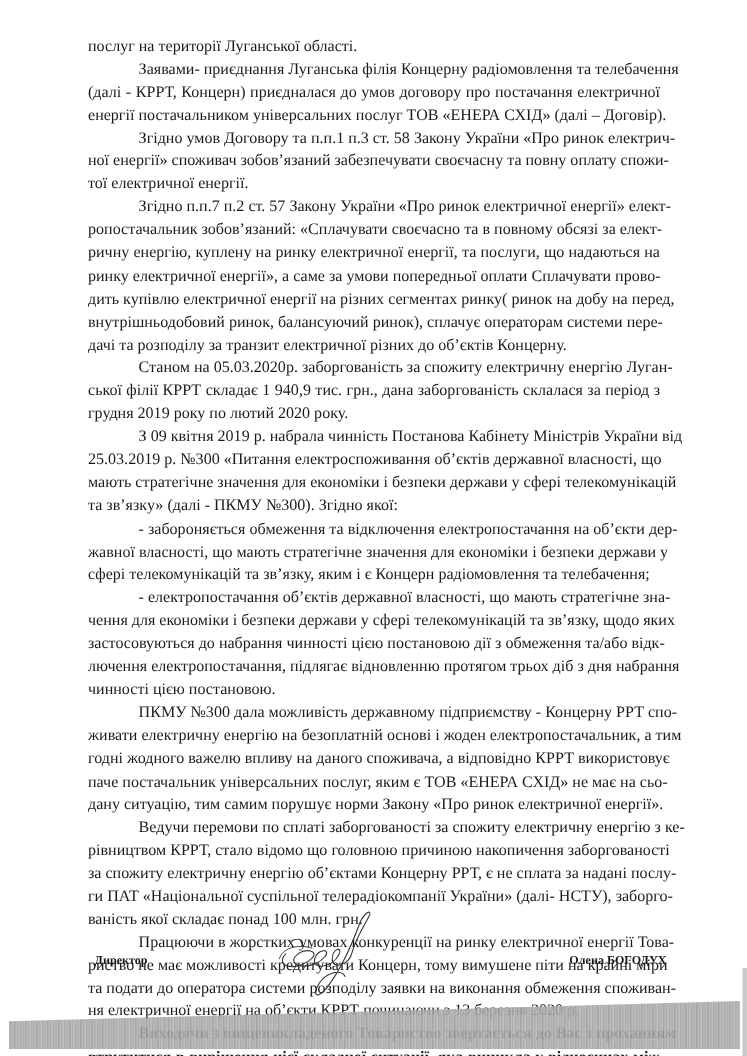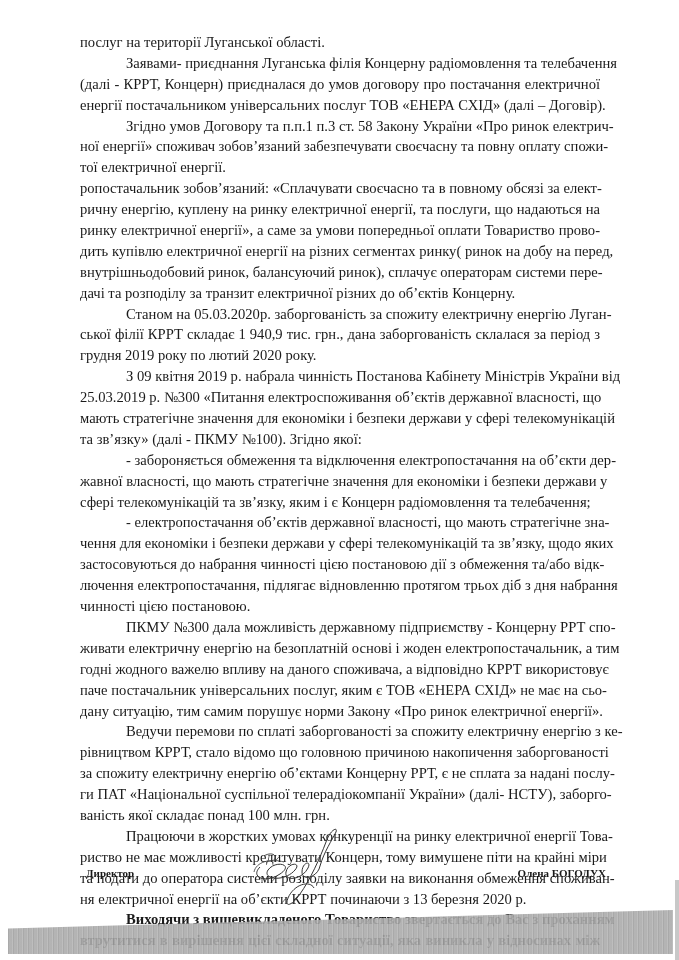--- a/index.html
+++ b/index.html
@@ -39,33 +39,34 @@
 
 <div class="page">
   <div id="body-lines">
       <span class="ln last">послуг на території Луганської області.</span>
       <span class="ln ind">Заявами- приєднання Луганська філія Концерну радіомовлення та телебачення</span>
       <span class="ln">(далі - КРРТ, Концерн) приєдналася до умов  договору про постачання електричної</span>
       <span class="ln last">енергії постачальником універсальних послуг ТОВ «ЕНЕРА СХІД» (далі – Договір).</span>
       <span class="ln ind">Згідно умов Договору та п.п.1 п.3 ст. 58 Закону України «Про ринок електрич-</span>
       <span class="ln"><span>ної енергії» </span><b>споживач</b><span> зобов’язаний забезпечувати своєчасну та повну оплату спожи-</span></span>
       <span class="ln last">тої електричної енергії.</span>
+      <span class="ln ind"><span>Згідно п.п.7 п.2 ст. 57 Закону України «Про ринок електричної енергії» </span><b>елект-</b><span></span></span>
       <span class="ln"><span></span><b>ропостачальник</b><span> зобов’язаний: «Сплачувати своєчасно та в повному обсязі за елект-</span></span>
       <span class="ln">ричну енергію, куплену на ринку електричної енергії,  та послуги, що надаються на</span>
-      <span class="ln"><span>ринку електричної енергії», а саме </span><b>за умови попередньої оплати</b><span> Товариство прово-</span></span>
+      <span class="ln"><span>ринку електричної енергії», а саме </span><b>за умови попередньої оплати</b><span> Сплачувати прово-</span></span>
       <span class="ln">дить купівлю електричної енергії на різних сегментах ринку( ринок на добу на перед,</span>
       <span class="ln">внутрішньодобовий ринок, балансуючий ринок), сплачує операторам системи пере-</span>
       <span class="ln last">дачі та розподілу за транзит електричної різних до об’єктів Концерну.</span>
       <span class="ln ind">Станом на 05.03.2020р. заборгованість за спожиту електричну енергію Луган-</span>
       <span class="ln">ської філії КРРТ складає 1 940,9 тис. грн., дана заборгованість склалася за період з</span>
       <span class="ln last">грудня 2019 року  по лютий 2020 року.</span>
       <span class="ln ind">З 09 квітня 2019 р. набрала чинність Постанова Кабінету Міністрів України від</span>
       <span class="ln">25.03.2019 р. №300 «Питання електроспоживання об’єктів державної власності, що</span>
       <span class="ln">мають стратегічне значення для економіки і безпеки держави у сфері телекомунікацій</span>
-      <span class="ln last">та зв’язку» (далі - ПКМУ №100). Згідно якої:</span>
+      <span class="ln last">та зв’язку» (далі - ПКМУ №300). Згідно якої:</span>
       <span class="ln ind">- забороняється обмеження та відключення  електропостачання на об’єкти дер-</span>
       <span class="ln">жавної власності, що мають стратегічне значення для економіки і безпеки держави у</span>
       <span class="ln last">сфері телекомунікацій та зв’язку, яким  і є Концерн радіомовлення та телебачення;</span>
       <span class="ln ind">- електропостачання об’єктів державної власності, що мають стратегічне зна-</span>
       <span class="ln">чення для економіки і безпеки держави у сфері телекомунікацій та зв’язку, щодо яких</span>
       <span class="ln">застосовуються до набрання чинності цією постановою дії з обмеження та/або відк-</span>
       <span class="ln">лючення електропостачання, підлягає відновленню протягом трьох діб з дня набрання</span>
       <span class="ln last">чинності цією постановою.</span>
       <span class="ln ind">ПКМУ №300 дала можливість державному підприємству - Концерну РРТ спо-</span>
       <span class="ln">живати електричну енергію на безоплатній основі і жоден електропостачальник, а тим</span>

